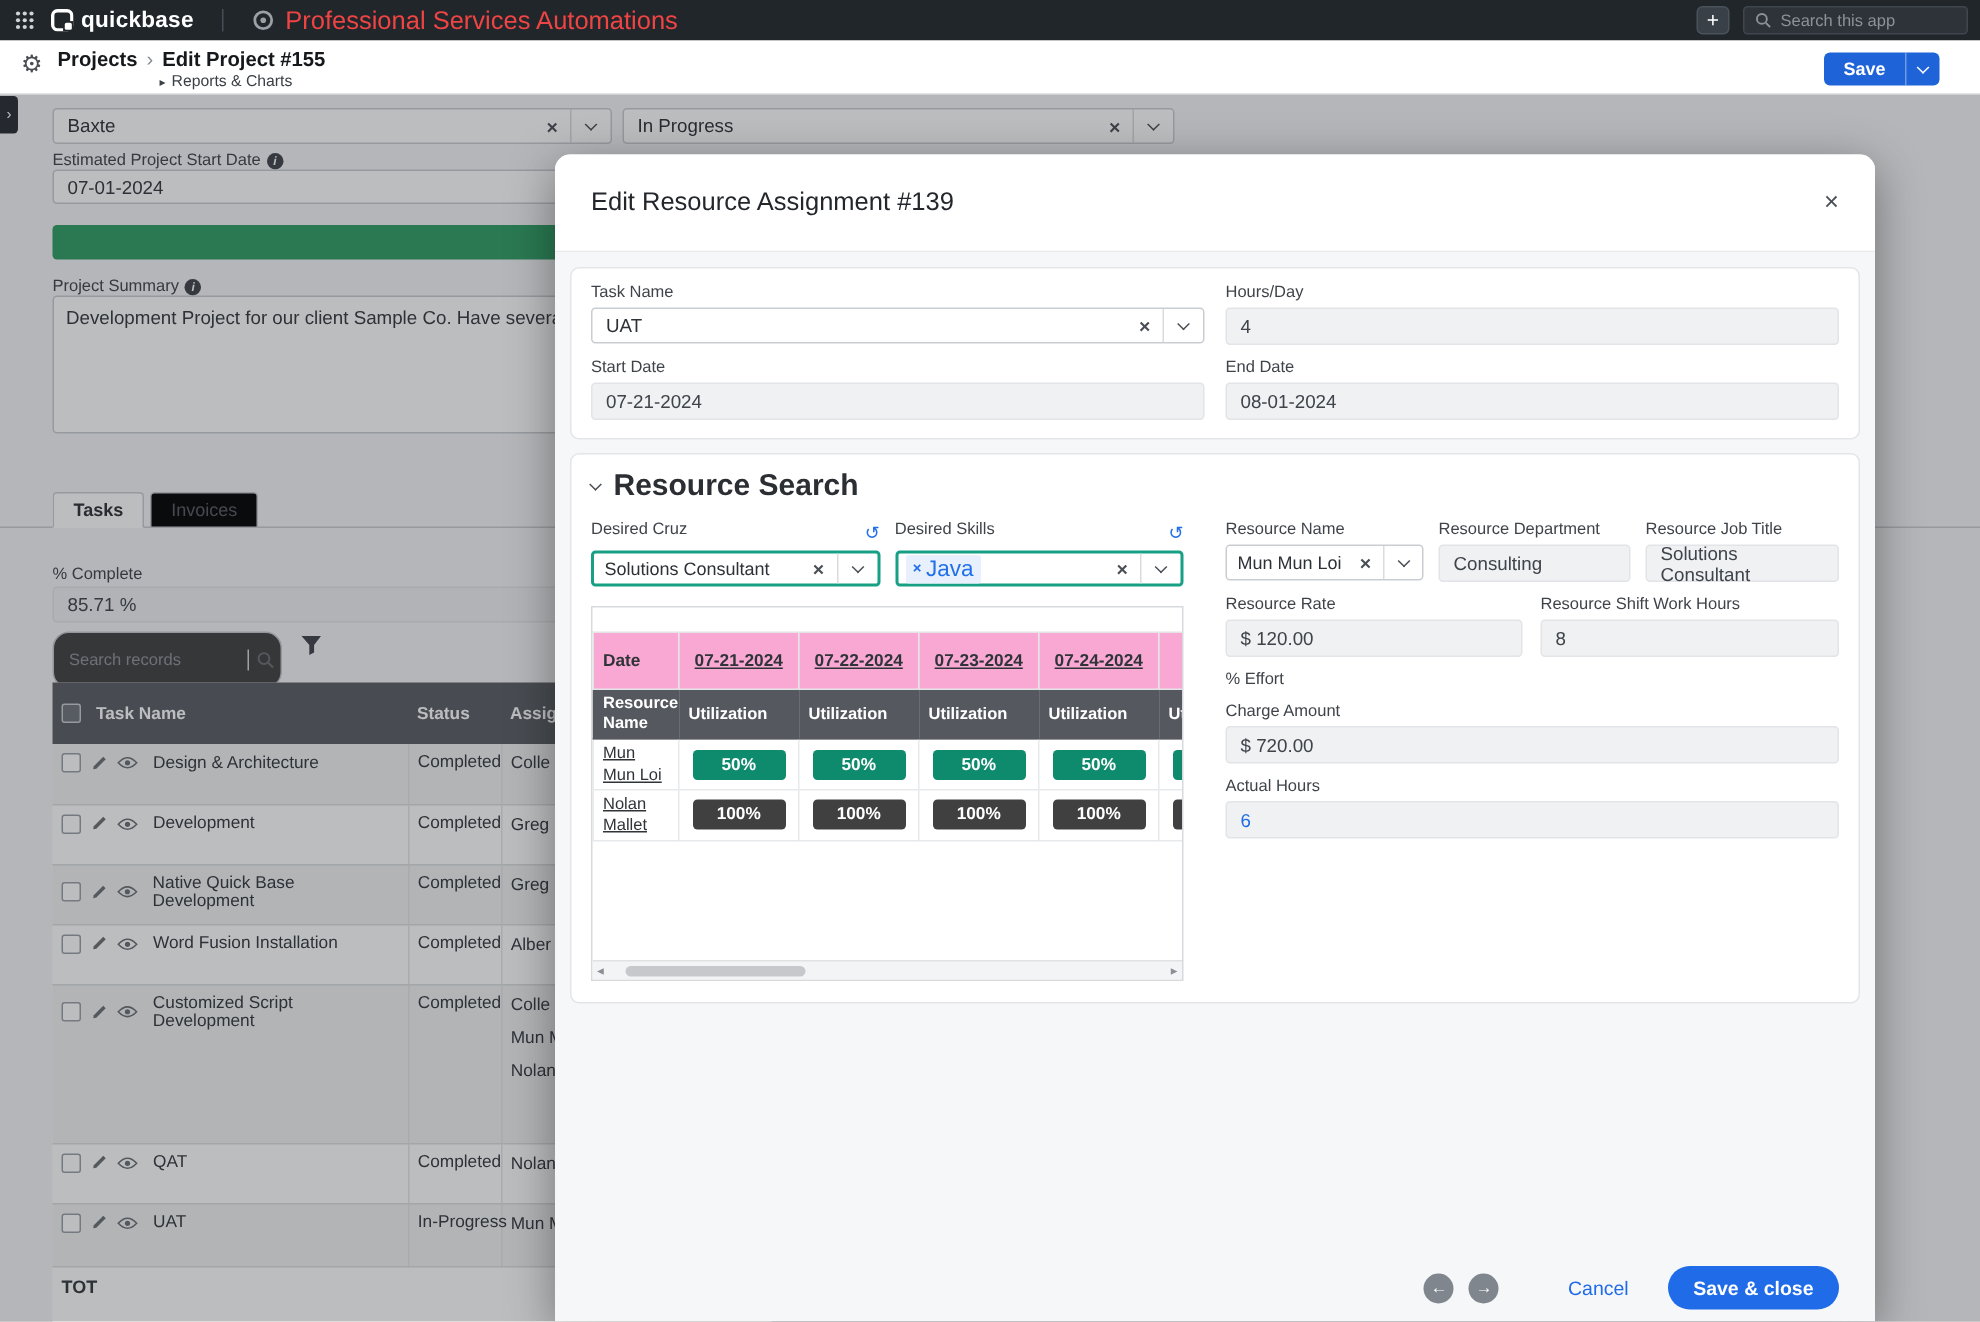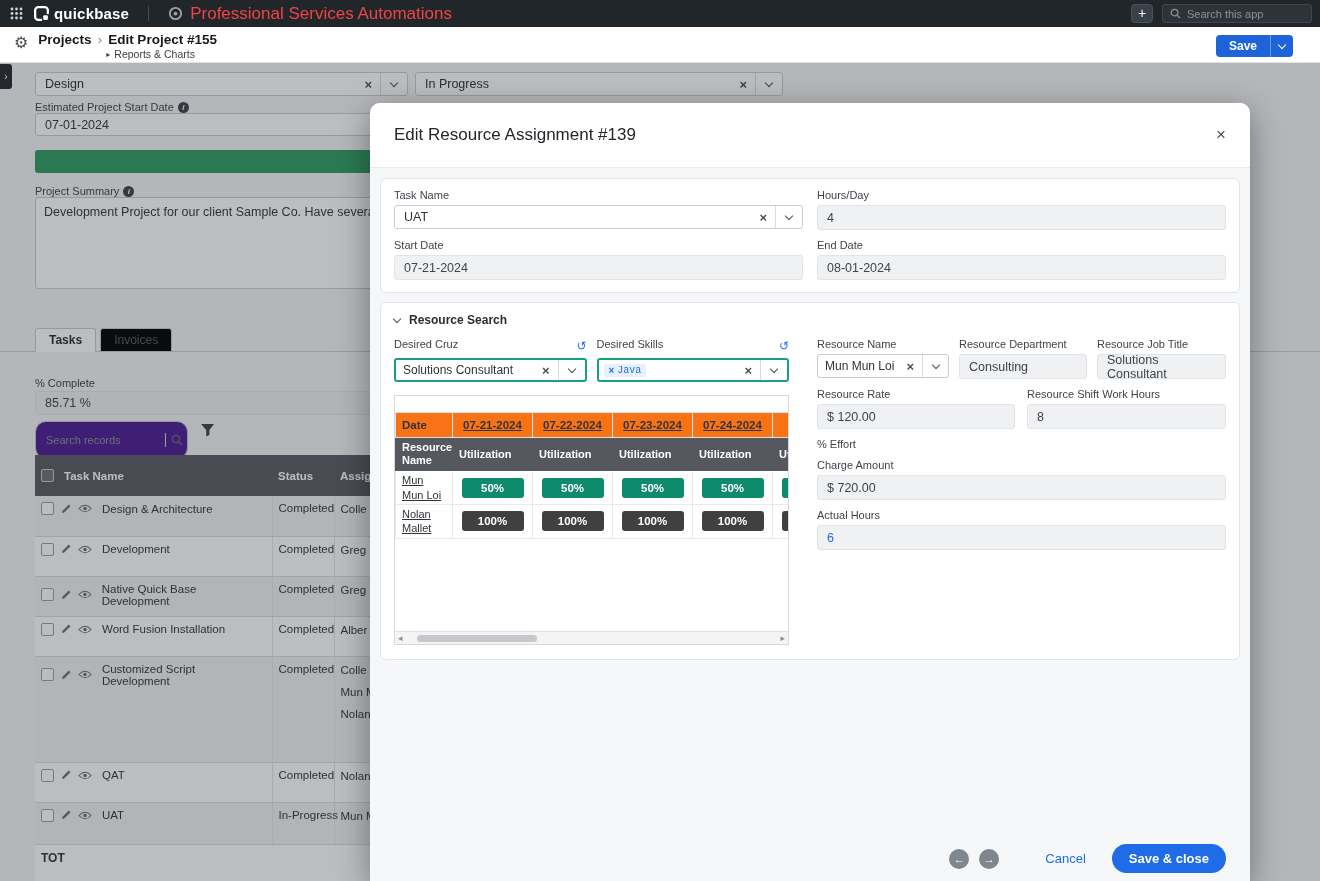--- a/index.html
+++ b/index.html
@@ -53,21 +53,21 @@
   .greenbar { position:absolute; left:35px; top:87px; width:702px; height:23px; background:#2f9e63; border-radius:3px; cursor:pointer; }
   .pg-sumlabel { position:absolute; left:35px; top:122px; }
   .pg-textarea { position:absolute; left:35px; top:134px; width:702px; height:92px; background:#fff; border:1px solid #c9cdd2; border-radius:3px; font-size:12.5px; color:#33383d; padding:6px 8px; line-height:1.3; }
   .tabline { position:absolute; left:0; right:0; top:288px; height:1px; background:#c9ccd0; }
   .tabs { position:absolute; left:35px; top:265px; display:flex; gap:4px; z-index:2; }
   .tab { height:24px; padding:0 13px; display:flex; align-items:center; font-size:12px; border:1px solid #c9ccd0; border-radius:3px 3px 0 0; cursor:pointer; }
   .tab.active { background:#fff; font-weight:bold; color:#2b2f33; border-bottom:1px solid #fff; }
   .tab.inactive { background:#000000; color:#555a60; }
   .pg-pclabel { position:absolute; left:35px; top:314px; }
   .pg-pcfield { position:absolute; left:35px; top:328px; width:702px; height:24px; background:#eff1f3; border:1px solid #e2e4e7; border-radius:3px; font-size:12.5px; color:#3f444a; display:flex; align-items:center; padding:0 9px; }
-  .rec-search { position:absolute; left:35px; top:358px; width:153px; height:38px; background:#4c1d95; border:1px solid #c4c8cc; border-radius:11px; display:flex; align-items:center; padding:0 4px 0 10px; }
+  .rec-search { position:absolute; left:35px; top:358px; width:153px; height:38px; background:#404040; border:1px solid #c4c8cc; border-radius:11px; display:flex; align-items:center; padding:0 4px 0 10px; }
   .rec-search span { font-size:11px; color:#8d9298; }
   .rec-search .rs-sep { margin-left:auto; width:1px; height:14px; background:#d5d8db; margin-right:5px; }
   .funnel { position:absolute; left:200px; top:360px; cursor:pointer; }
 
   .ptable { position:absolute; left:35px; top:392px; width:479px; border-collapse:collapse; table-layout:fixed; background:#fff; }
   .ptable col.c1 { width:237px; } .ptable col.c2 { width:62px; } .ptable col.c3 { width:180px; }
   .ptable th { background:#5a5d63; color:#fff; font-size:11.5px; font-weight:bold; text-align:left; height:41px; padding:4px 6px; vertical-align:middle; }
   .ptable td { border-bottom:1px solid #dcdee0; border-right:1px solid #e4e6e8; font-size:11.5px; color:#33383d; padding:6px 6px; vertical-align:top; background:#fff; }
   .ptable tr.alt td { background:#f1f2f3; }
   .rowicons { display:flex; align-items:center; gap:6px; }
@@ -85,37 +85,37 @@
   .m-title { font-size:17px; color:#23272c; }
   .m-close { margin-left:auto; font-size:17px; color:#4a4f55; cursor:pointer; }
   .m-body { padding:10px 10px 0; }
   .card { background:#fff; border:1px solid #e4e5e8; border-radius:6px; }
   .card1 { padding:10px 13px 12px; display:grid; grid-template-columns:1fr 1fr; column-gap:14px; row-gap:9px; }
   .fgroup .flabel { margin-bottom:4px; }
   .dfield { background:#eff1f3; border:1px solid #e2e4e7; border-radius:3px; height:25px; display:flex; align-items:center; padding:0 9px; font-size:12.5px; color:#3f444a; }
   .dfield.linkval { color:#1f6be8; cursor:pointer; }
   .card2 { margin-top:9px; padding:10px 13px 14px; }
   .rs-head { display:flex; align-items:center; gap:9px; cursor:pointer; }
-  .rs-title { font-size:12px; font-weight:bold; color:#2b2f33; }
+  .rs-title { font-size:20px; font-weight:bold; color:#2b2f33; }
   .rs-body { margin-top:11px; display:flex; gap:28px; }
   .rs-left { width:395px; flex:0 0 auto; }
   .rs-combos { display:flex; gap:10px; }
   .rs-combos .fgroup { width:193px; }
   .labelrow { display:flex; align-items:center; margin-bottom:4px; }
   .reset { margin-left:auto; color:#2270e8; font-size:12px; line-height:1; cursor:pointer; }
   .combo.teal { border:2px solid #18a085; height:24px; }
   .combo .val.sm { font-size:12px; padding:0 7px; }
   .tag { display:inline-flex; align-items:center; gap:3px; background:#e7f0fc; border-radius:2px; padding:1px 5px; margin-left:5px; cursor:default; }
   .tag .tagx { color:#2270e8; font-size:10px; font-weight:bold; cursor:pointer; }
-  .tag .tagtext { color:#2270e8; font-size:10px;font-family:Liberation Mono, monospace; }
+  .tag .tagtext { color:#2270e8; font-size:15px; }
 
   .gridbox { margin-top:13px; position:relative; height:250px; border:1px solid #d7d9dc; background:#fff; overflow:hidden; padding-top:16px; }
   .ugrid { border-collapse:collapse; table-layout:fixed; width:457px; }
   .ugrid col.cn { width:57px; } .ugrid col.cd { width:80px; }
-  .ugrid th.drow { background:#f97316; border:1px solid #e3e4e6; height:25px; font-size:11.5px; font-weight:bold; color:#2f3439; }
+  .ugrid th.drow { background:#f9a8d4; border:1px solid #e3e4e6; height:38px; font-size:11.5px; font-weight:bold; color:#2f3439; }
   .ugrid th.drow.datelink { text-align:center; text-decoration:underline; cursor:pointer; }
   .ugrid th.drow.dlabel { text-align:left; padding-left:6px; }
   .ugrid th.hrow { background:#55595f; color:#fff; font-size:11px; font-weight:bold; text-align:left; padding:3px 6px; height:33px; vertical-align:middle; border:1px solid #55595f; line-height:1.2; }
   .ugrid td { border:1px solid #e8e9eb; height:32px; background:#fff; vertical-align:middle; }
   .ugrid td.namecell { font-size:11px; color:#2f3439; text-decoration:underline; padding:2px 6px; line-height:1.3; cursor:pointer; }
   .pill { width:62px; height:20px; line-height:20px; border-radius:3px; color:#fff; font-size:11.5px; font-weight:bold; text-align:center; margin:0 auto; cursor:pointer; }
   .pill.green { background:#0e8a6d; }
   .pill.orange { background:#404040; }
   .hscroll { position:absolute; left:0; right:0; bottom:0; height:13px; background:#f3f4f5; border-top:1px solid #e0e1e3; }
   .hs-arrow { position:absolute; top:1px; font-size:9px; color:#8a9096; cursor:pointer; }
@@ -203,21 +203,21 @@
       <span class="save-dd">
           <span class="chev white"></span>
         </span>
     </div>
   </div>
 
   <div class="page">
     <div class="collapse-tab">›</div>
 
     <div class="combo pg-combo1">
-      <span class="val">Design</span>
+      <span class="val">Baxte</span>
       <span class="cx">×</span>
       <span class="csep"></span>
       <span class="cdd">
           <span class="chev"></span>
         </span>
     </div>
     <div class="combo pg-combo2">
       <span class="val">In Progress</span>
       <span class="cx">×</span>
       <span class="csep"></span>

